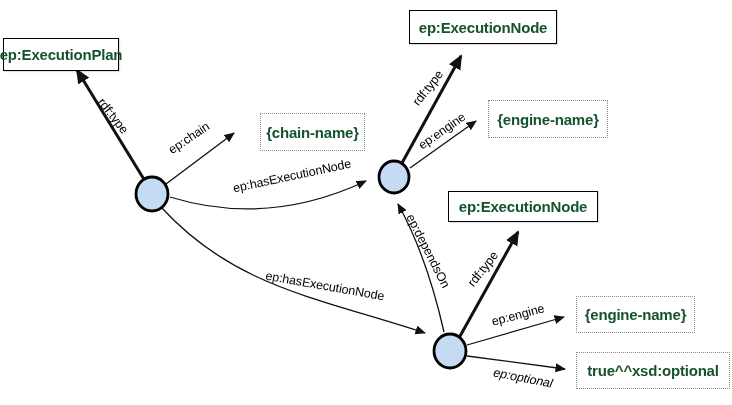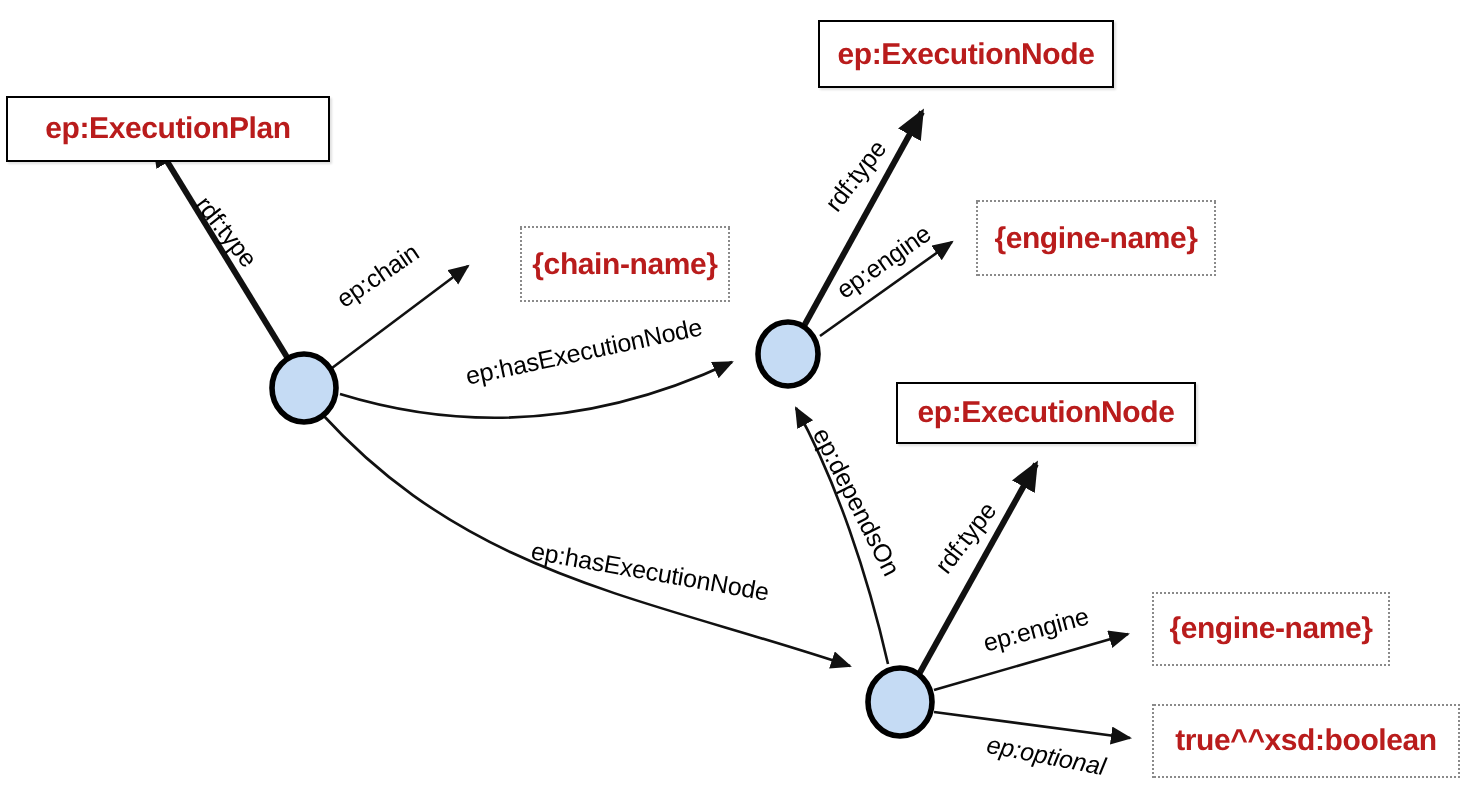--- a/index.html
+++ b/index.html
@@ -8,21 +8,21 @@
     width: 732px; height: 405px;
     background: #ffffff;
     font-family: "Liberation Sans", sans-serif;
     overflow: hidden;
   }
   .canvas svg { position:absolute; left:0; top:0; }
   .box {
     position:absolute;
     display:flex; align-items:center; justify-content:center;
     background:#ffffff;
-    font-size:15px; font-weight:bold; color:#b91c1c;
+    font-size:15px; font-weight:bold; color:#14532d;
     white-space:nowrap;
     box-sizing:border-box;
     letter-spacing:-0.2px;
   }
   .class-box  { border:1.6px solid #000000; box-shadow:1px 1px 1px rgba(0,0,0,0.12); }
   .literal-box{ border:1px dotted #8a8a8a; }
   .edge-label {
     position:absolute;
     transform: translate(-50%,-50%) rotate(var(--rot,0deg));
     font-size:12.5px; color:#000;
@@ -56,21 +56,21 @@
     <path d="M 444,332 C 434,288 418,240 398,204" stroke="#111" stroke-width="1.3" fill="none" marker-end="url(#ah)"></path>
     <path d="M 161,207 C 235,288 320,298 425,333" stroke="#111" stroke-width="1.3" fill="none" marker-end="url(#ah)"></path>
     <path d="M 467,345 L 564,317" stroke="#111" stroke-width="1.3" fill="none" marker-end="url(#ah)"></path>
     <path d="M 467,356 L 565,369" stroke="#111" stroke-width="1.3" fill="none" marker-end="url(#ah)"></path>
 
     <ellipse cx="152" cy="194" rx="16" ry="17" fill="#c5dbf4" stroke="#000" stroke-width="2.8"></ellipse>
     <ellipse cx="394" cy="177" rx="15" ry="16" fill="#c5dbf4" stroke="#000" stroke-width="2.8"></ellipse>
     <ellipse cx="450" cy="351" rx="16" ry="17" fill="#c5dbf4" stroke="#000" stroke-width="2.8"></ellipse>
   </svg>
 
-  <div class="box class-box" style="left:3px;top:48px;width:162px;height:33px">
+  <div class="box class-box" style="left:3px;top:38px;width:116px;height:33px">
     <span>ep:ExecutionPlan</span>
   </div>
 
   <div class="box class-box" style="left:409px;top:10px;width:148px;height:34px">
     <span>ep:ExecutionNode</span>
   </div>
 
   <div class="box class-box" style="left:448px;top:191px;width:150px;height:31px">
     <span>ep:ExecutionNode</span>
   </div>
@@ -81,21 +81,21 @@
 
   <div class="box literal-box" style="left:488px;top:100px;width:120px;height:38px">
     <span>{engine-name}</span>
   </div>
 
   <div class="box literal-box" style="left:576px;top:296px;width:119px;height:37px">
     <span>{engine-name}</span>
   </div>
 
   <div class="box literal-box" style="left:576px;top:352px;width:154px;height:37px">
-    <span>true^^xsd:boolean</span>
+    <span>true^^xsd:optional</span>
   </div>
 
   <div class="edge-label" style="left:113px;top:116px;--rot:52deg">rdf:type</div>
   <div class="edge-label" style="left:189px;top:138px;--rot:-34deg">ep:chain</div>
   <div class="edge-label" style="left:292px;top:176px;--rot:-12deg">ep:hasExecutionNode</div>
   <div class="edge-label" style="left:428px;top:88px;--rot:-52deg">rdf:type</div>
   <div class="edge-label" style="left:442px;top:131px;--rot:-35deg">ep:engine</div>
   <div class="edge-label" style="left:428px;top:251px;--rot:63deg">ep:dependsOn</div>
   <div class="edge-label" style="left:325px;top:286px;--rot:10deg">ep:hasExecutionNode</div>
   <div class="edge-label" style="left:483px;top:269px;--rot:-52deg">rdf:type</div>

